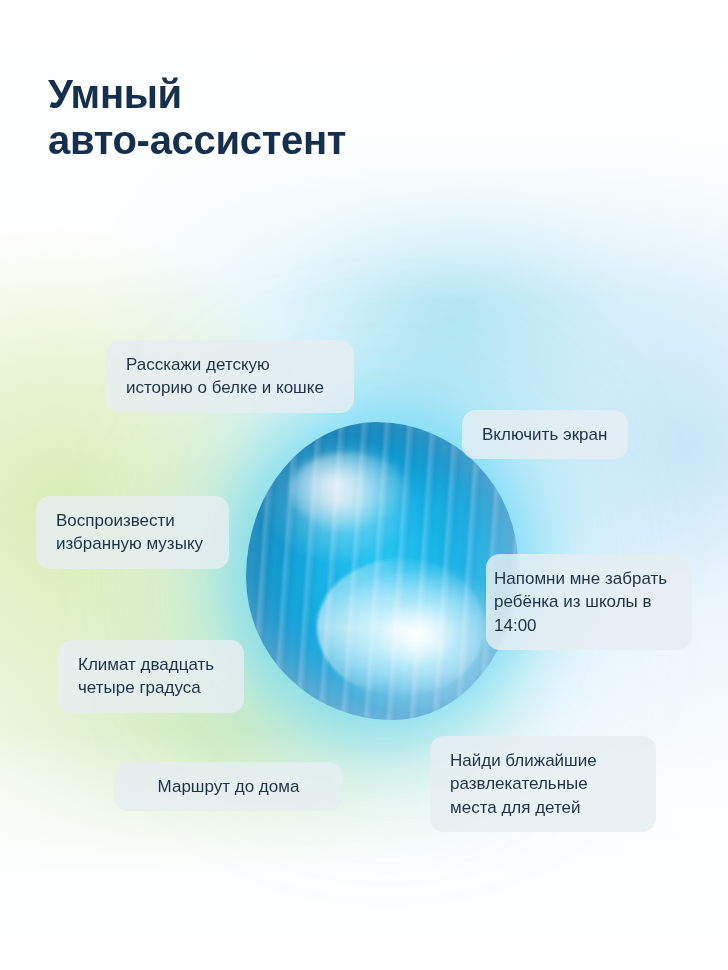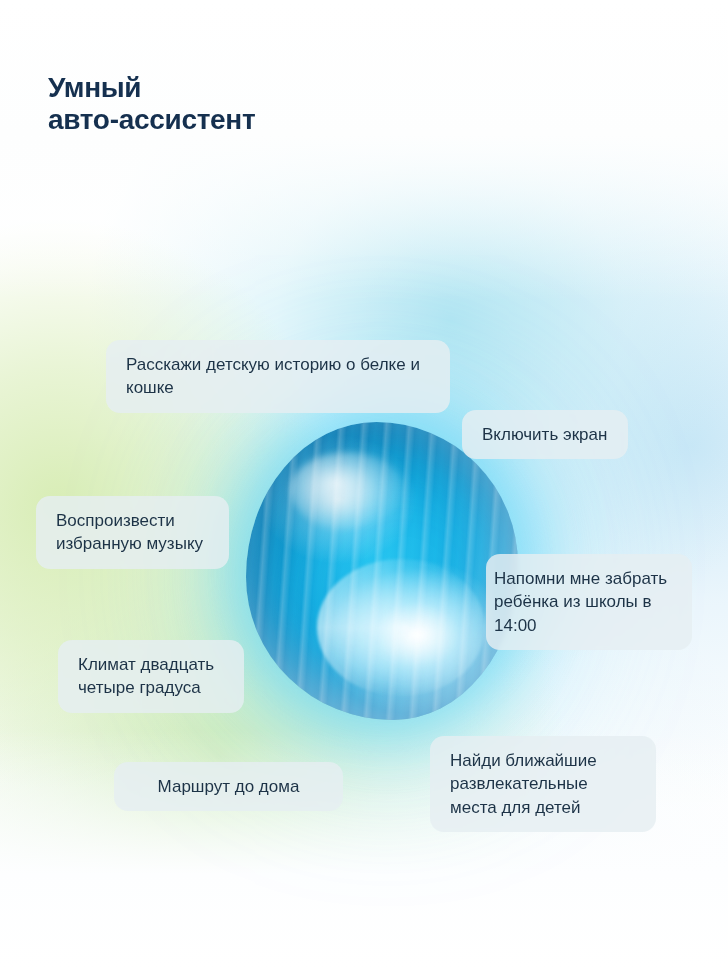--- a/index.html
+++ b/index.html
@@ -67,21 +67,21 @@
     letter-spacing: -0.3px;
   }
   .headline .line1 {
     font-size: 42px;
     font-weight: 700;
     letter-spacing: 0.5px;
     display: block;
   }
   .headline .line2,
   .headline .line3 {
-    font-size: 28px;
+    font-size: 40px;
     font-weight: 600;
     display: block;
   }
 
   
   .orb-wrap {
     position: absolute;
     left: 246px;
     top: 422px;
     width: 272px;
@@ -148,21 +148,21 @@
     background: rgba(229,238,241,0.82);
     color: #1d3347;
     border-radius: 14px;
     padding: 13px 20px;
     font-size: 17px;
     line-height: 1.38;
     box-sizing: border-box;
     backdrop-filter: blur(2px);
   }
 
-  #chip-story      { left: 106px; top: 340px;  width: 344px; }
+  #chip-story      { left: 106px; top: 340px;  width: 248px; }
   #chip-screen     { left: 462px; top: 410px;  width: 166px; }
   #chip-music      { left: 36px;  top: 496px;  width: 193px; }
   #chip-reminder   { left: 486px; top: 554px;  width: 206px; padding-left: 8px; }
   #chip-climate    { left: 58px;  top: 640px;  width: 186px; }
   #chip-places     { left: 430px; top: 736px;  width: 226px; }
   #chip-route      { left: 114px; top: 762px;  width: 229px; text-align: center; }
 </style>
 </head>
 <body>
 

